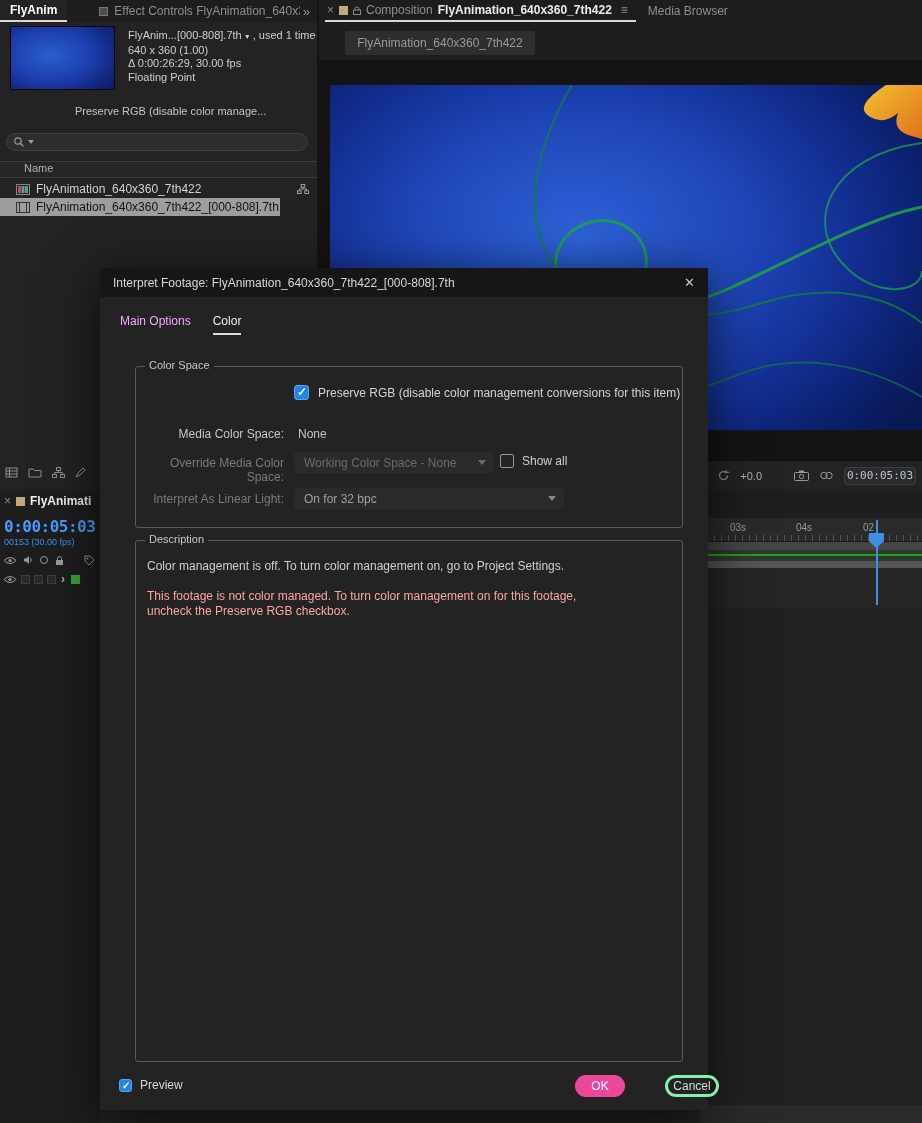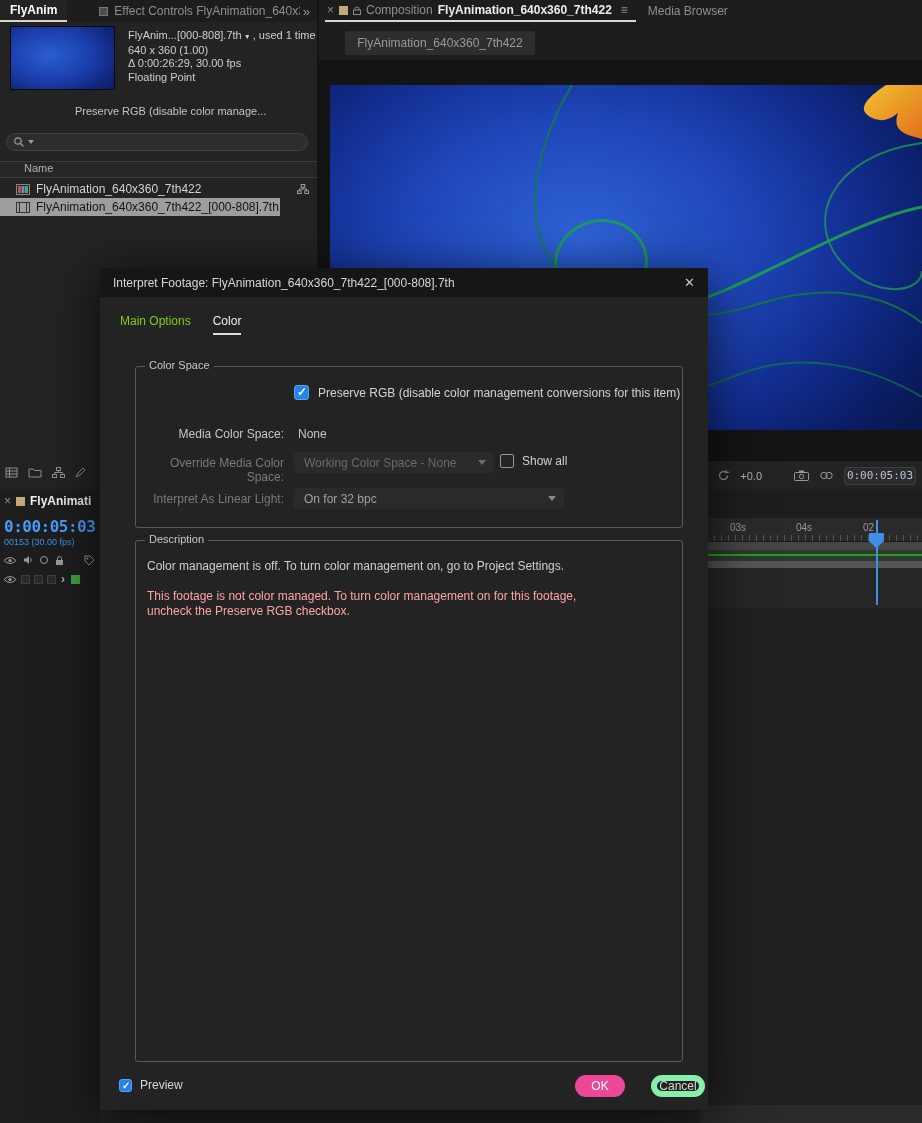--- a/index.html
+++ b/index.html
@@ -80,21 +80,21 @@
   .tr-lower{position:absolute;left:0;top:118px;right:0;bottom:18px;background:#212121}
   .tr-bottomstrip{position:absolute;left:0;bottom:0;width:100%;height:18px;background:#2a2a2a}
   .playhead-line{position:absolute;left:176px;top:30px;width:2px;height:85px;background:#3f8fe8;z-index:2}
   .playhead-marker{position:absolute;left:169px;top:43px;width:15px;height:15px;background:#3f8fe8;z-index:3;clip-path:polygon(0 0,100% 0,100% 55%,50% 100%,0 55%)}
 
   
   .dialog{position:absolute;left:100px;top:268px;width:608px;height:842px;background:#232323;z-index:20;box-shadow:0 10px 50px rgba(0,0,0,.7);font-size:12px}
   .dlg-titlebar{height:29px;background:#161616;display:flex;align-items:center;padding:0 13px;color:#d8d8d8}
   .dlg-close{margin-left:auto;color:#c4c4c4;font-size:13px;cursor:pointer}
   .dlg-tabs{position:absolute;left:20px;top:46px;display:flex;gap:22px}
-  .dlg-tab{color:#84cc16;padding-bottom:5px;cursor:pointer}
+  .dlg-tab{color:#f0abfc;padding-bottom:5px;cursor:pointer}
   .dlg-tab.active{color:#ededed;border-bottom:2px solid #dcdcdc}
   .groupbox{position:absolute;border:1px solid #5a5a5a;border-radius:3px}
   .gb-colorspace{left:35px;top:98px;width:548px;height:162px}
   .gb-description{left:35px;top:272px;width:548px;height:522px}
   .gb-legend{position:absolute;top:-8px;left:9px;background:#232323;padding:0 4px;font-size:11px;color:#c8c8c8}
   .cb{width:15px;height:15px;border-radius:3px;background:#2483eb;border:1px solid #5aa3f0;position:relative;flex:none}
   .cb::after{content:"✓";position:absolute;left:2px;top:-1px;color:#fff;font-size:12px;font-weight:bold}
   .cb.small{width:13px;height:13px}
   .cb.small::after{font-size:10px;left:2px;top:0}
   .cb-un{width:14px;height:14px;border-radius:2px;background:#252525;border:1px solid #969696;flex:none}
@@ -108,21 +108,21 @@
   .dd::after{content:"";position:absolute;right:8px;top:8px;border-left:4px solid transparent;border-right:4px solid transparent;border-top:5px solid #8a8a8a}
   .dd-ov{left:158px;top:85px;width:200px;color:#6b6b6b}
   .dd-ov::after{border-top-color:#6b6b6b}
   .dd-lin{left:158px;top:121px;width:270px;color:#a0a0a0}
   .cs-showall{position:absolute;left:364px;top:87px;display:flex;gap:8px;align-items:center;color:#d0d0d0;cursor:pointer}
   .desc-p1{position:absolute;left:11px;top:18px;color:#cfcfcf}
   .desc-p2{position:absolute;left:11px;top:48px;color:#fca5a5;line-height:15px}
   .dlg-preview{position:absolute;left:19px;top:810px;display:flex;gap:8px;align-items:center;color:#d6d6d6;cursor:pointer}
   .btn{position:absolute;top:807px;height:22px;border-radius:11px;display:flex;align-items:center;justify-content:center;font-size:12px;cursor:pointer}
   .btn-ok{left:475px;width:50px;background:#ec4899;color:#fff;font-weight:normal}
-  .btn-cancel{left:551px;width:54px;border:6px solid #86efac;color:#dadada;background:transparent}
+  .btn-cancel{left:565px;width:54px;border:3px solid #86efac;color:#dadada;background:transparent}
 </style>
 </head>
 <body>
 
 <div class="stage">
 
   <section class="project-panel">
     <div class="pp-tabbar">
       <div class="pp-tab-active">FlyAnim</div>
       <span class="panel-sq-icon"></span>

